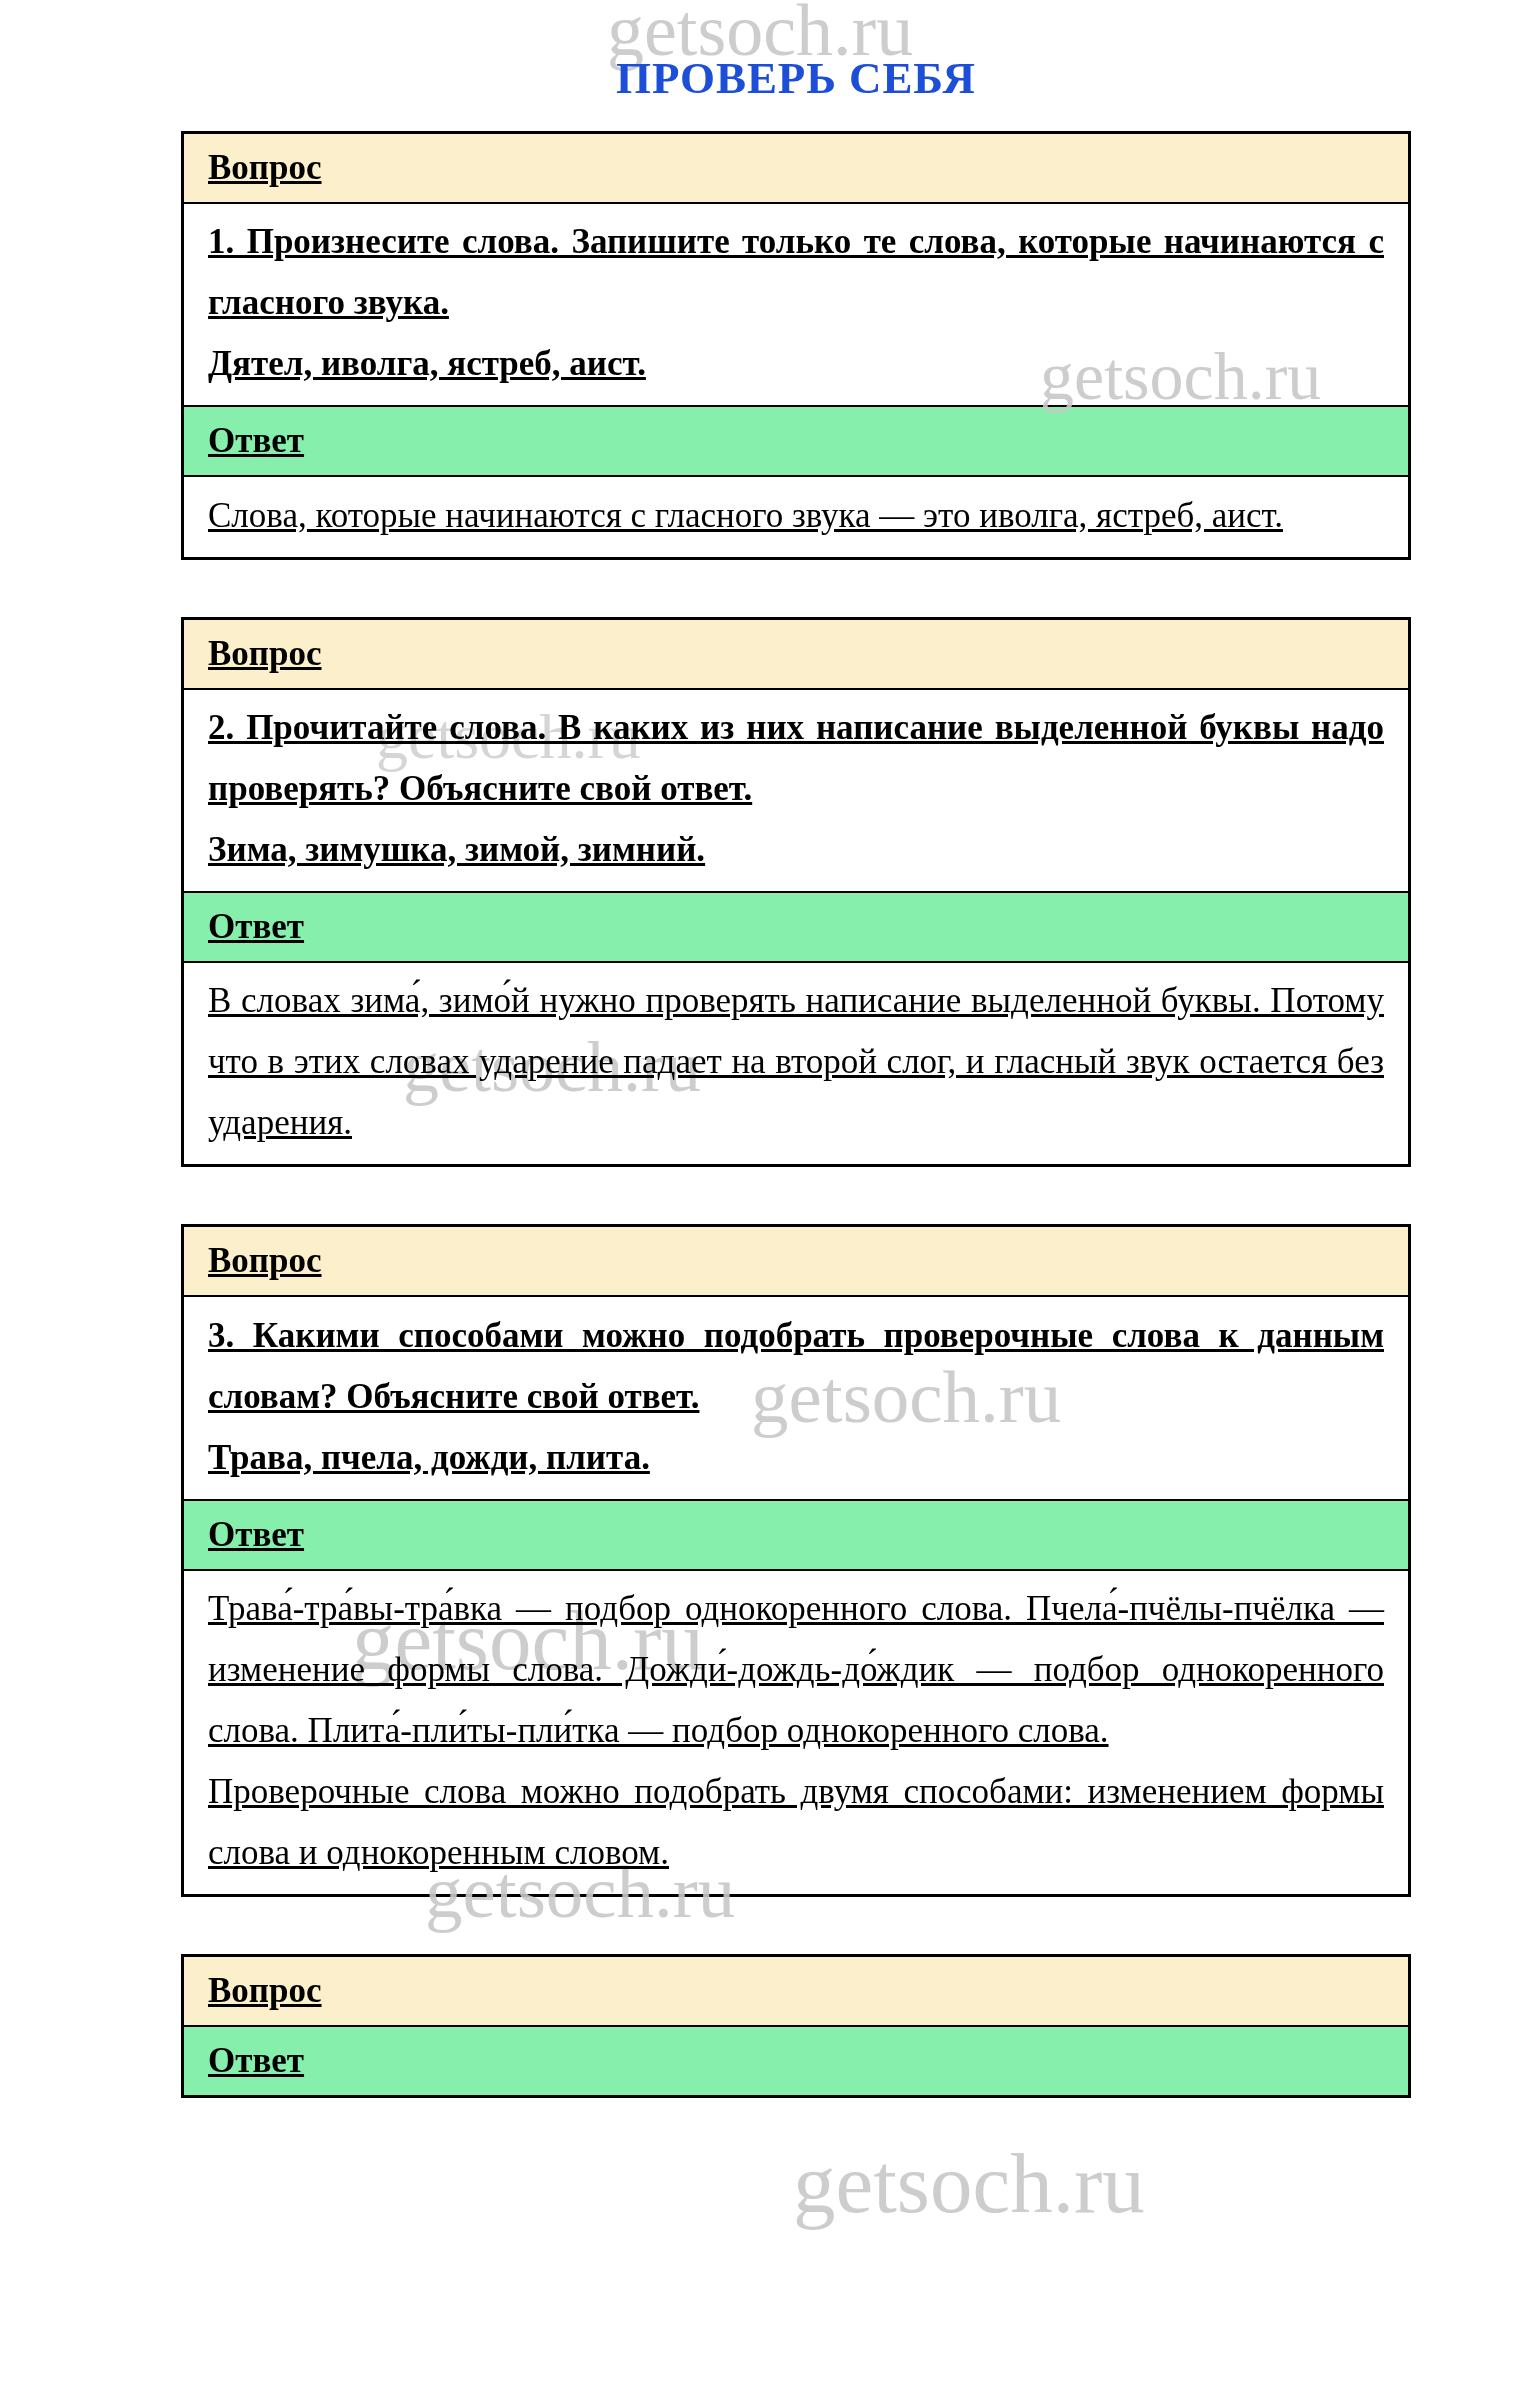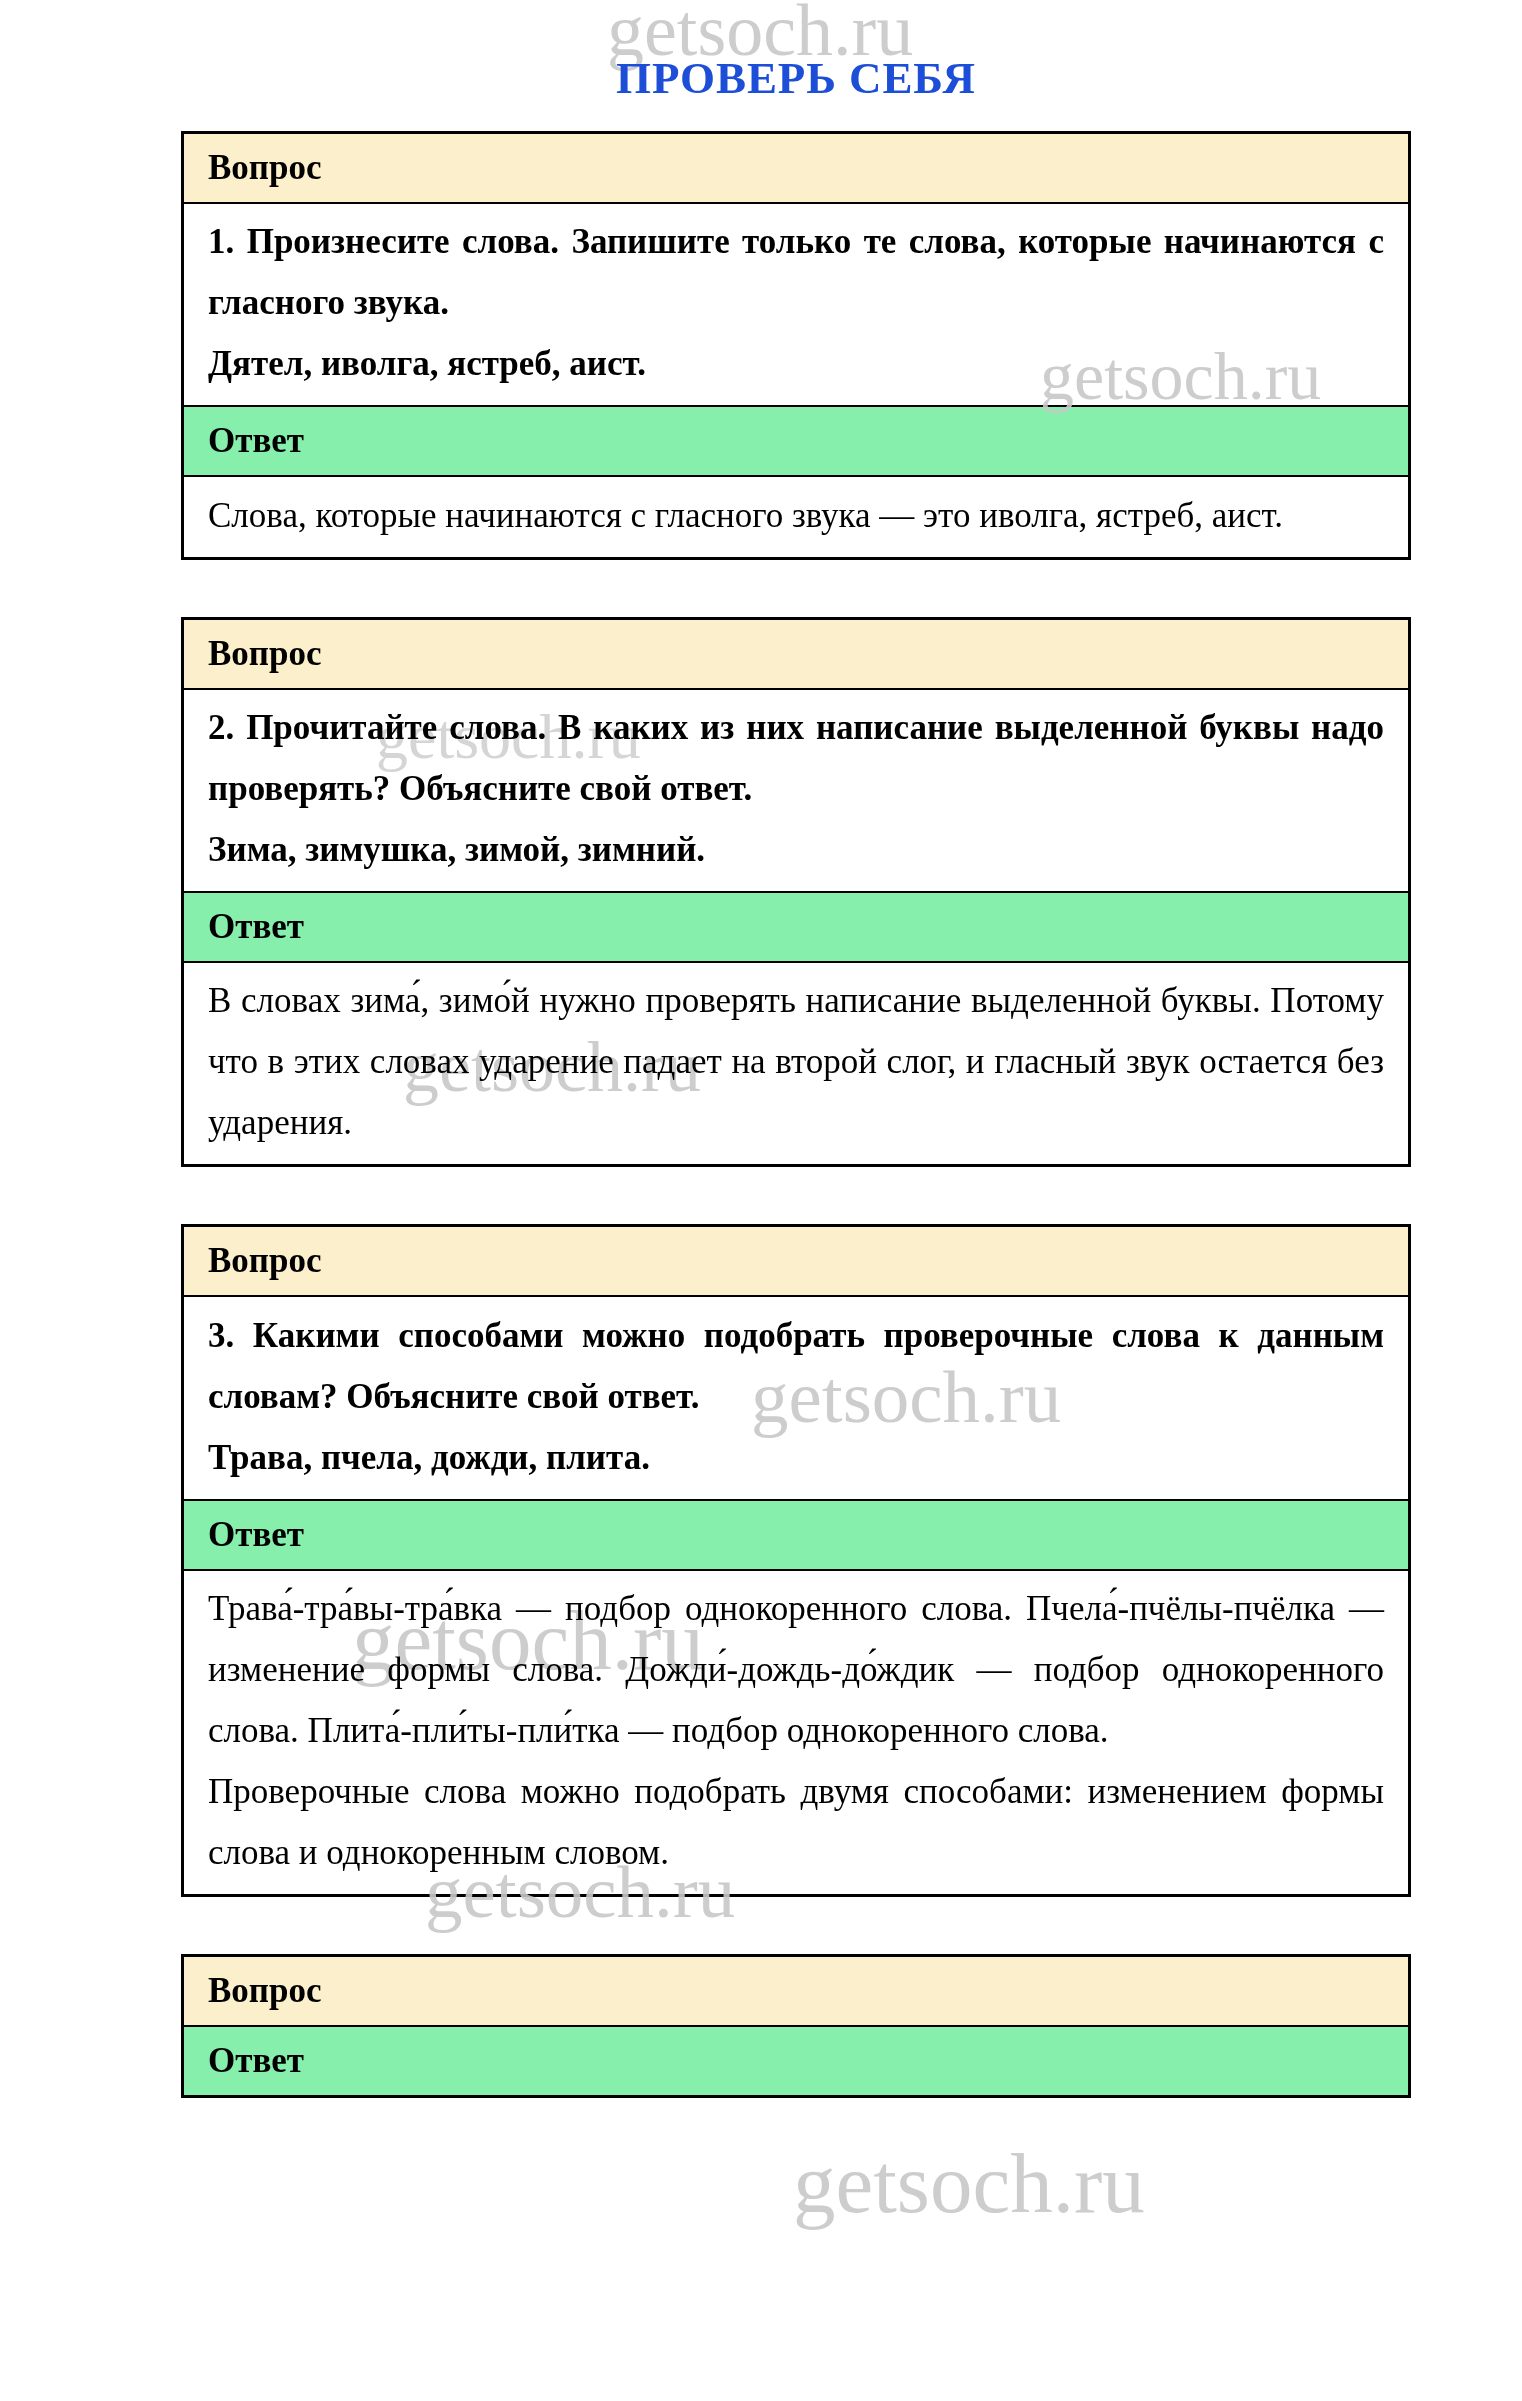--- a/index.html
+++ b/index.html
@@ -54,20 +54,21 @@
     z-index: 2;
   }
 
   .qa-block {
     border: 3.7px solid #000000;
     margin-bottom: 57px;
     background: transparent;
   }
   .row {
     border-bottom: 2.8px solid #000000;
+    text-decoration: underline;
   }
   .row:last-child { border-bottom: none; }
 
   .row-header {
     padding: 13px 24px;
     font-size: 35px;
     line-height: 42px;
     font-weight: bold;
   }
   .row-header.q { background: #fcefcb; }

